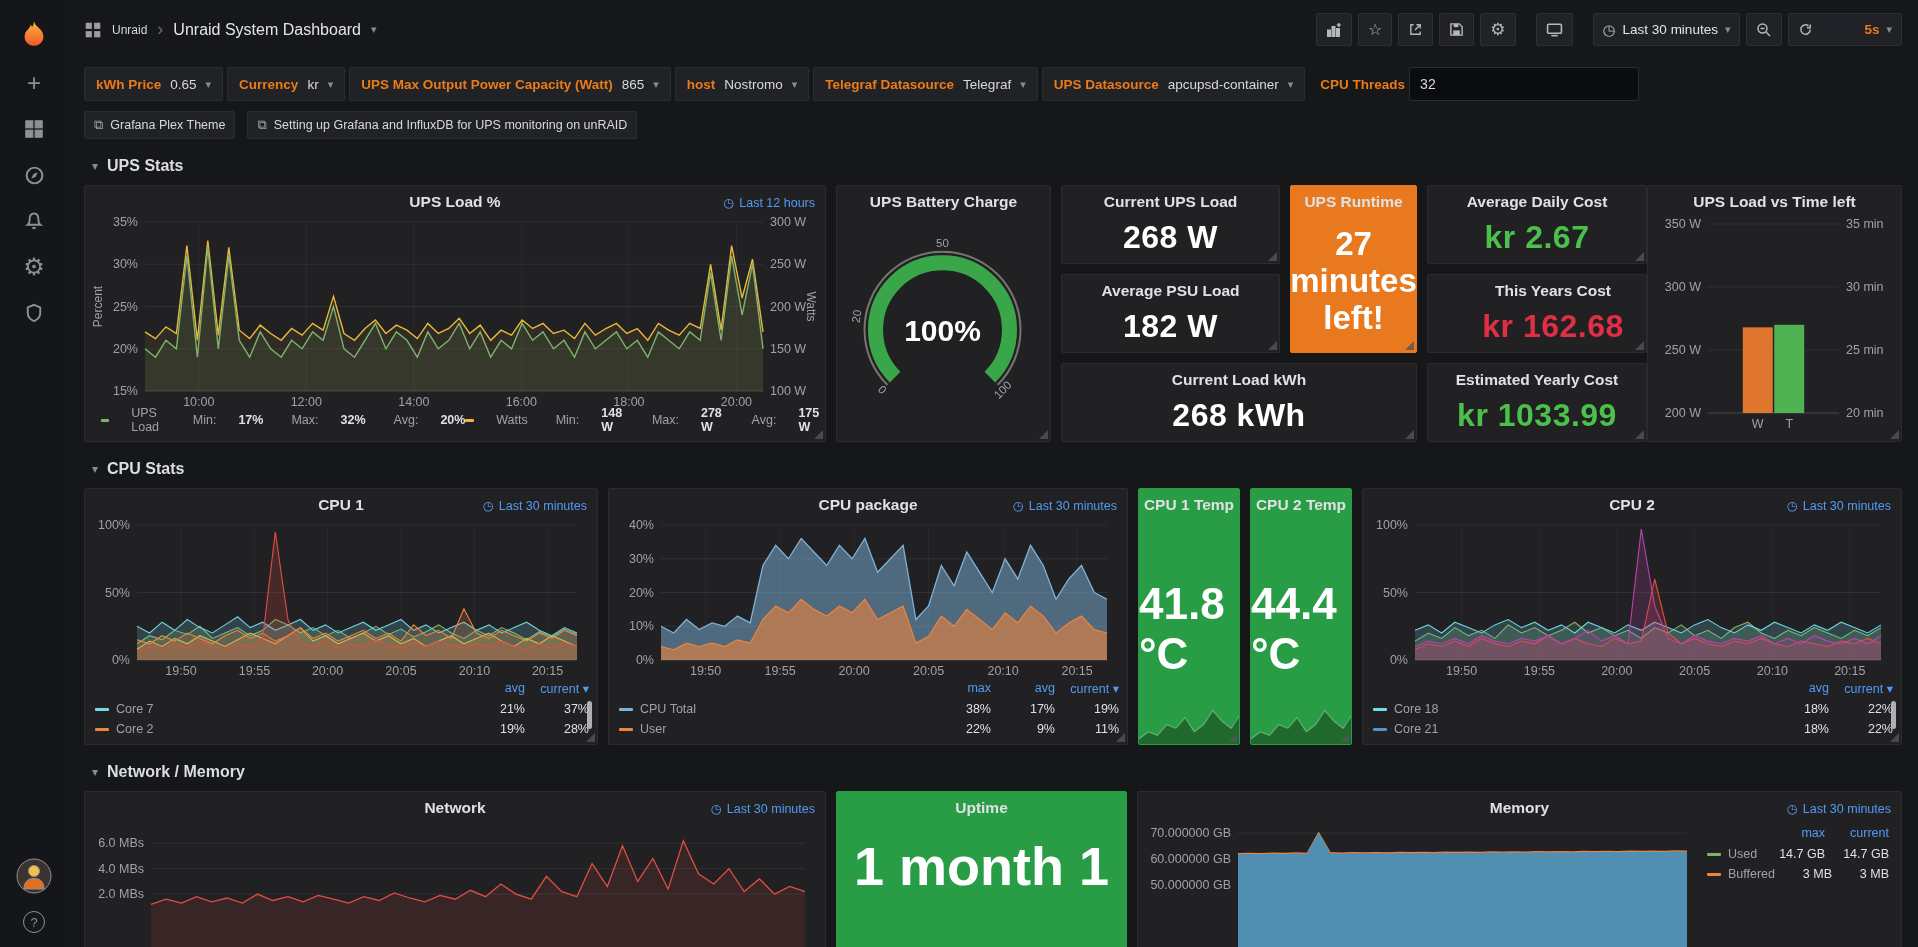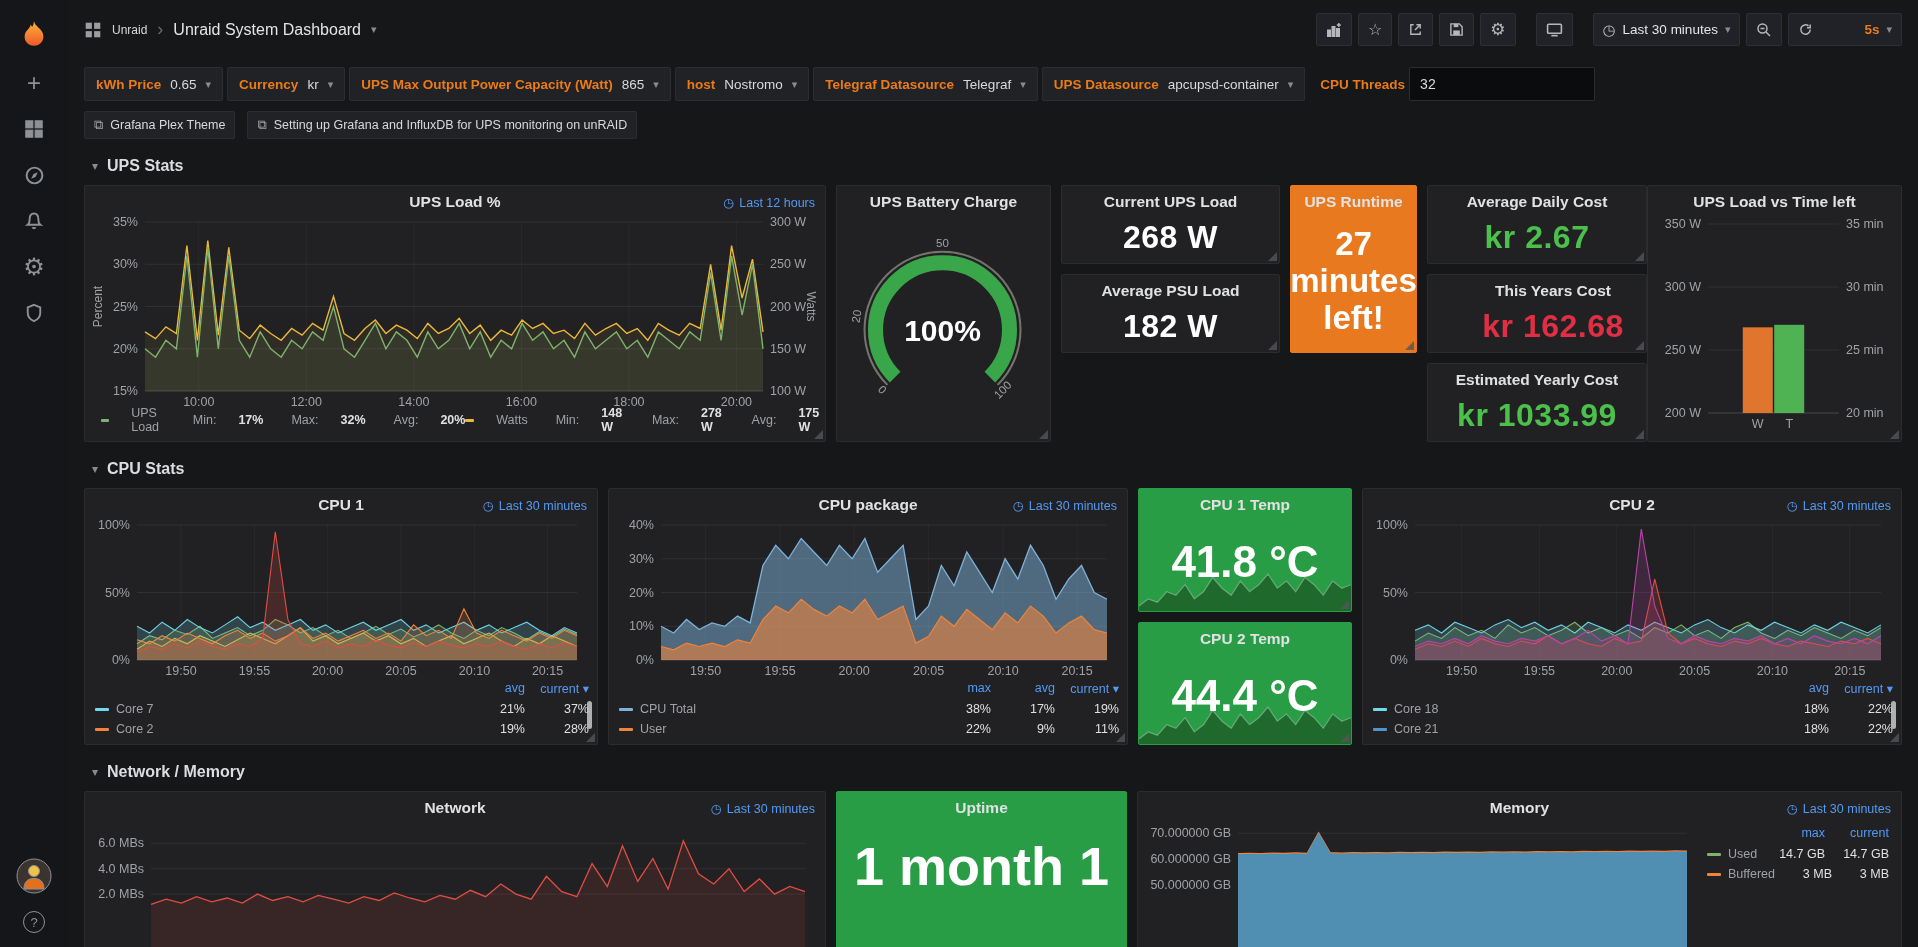--- a/index.html
+++ b/index.html
@@ -37,40 +37,40 @@
   .refresh-int { color:#eb7b18; font-size:13.5px; font-weight:bold;margin-left:44px; }
   .star-glyph { font-size:16px; }
   .gear-glyph { font-size:17px; }
 
   
   .submenu { display:flex; flex-wrap:wrap; gap:12px 4px; padding:8px 16px 0; align-items:center; }
   .var-chip { display:flex; align-items:center; height:34px; background:#202226; border:1px solid #2b2d31;
     border-radius:2px; padding:0 11px; gap:9px; cursor:pointer; }
   .var-label { color:#eb7b18; font-size:13.5px; font-weight:bold; }
   .var-value { color:#d8d9da; font-size:13.5px; }
-  .var-input { width:186px; height:34px; background:#0b0c0e; border:1px solid #2b2d31; border-radius:2px;
+  .var-input { width:230px; height:34px; background:#0b0c0e; border:1px solid #2b2d31; border-radius:2px;
     color:#d8d9da; font-size:14px; padding:0 10px; font-family:inherit; }
 
   
   .links-row { display:flex; gap:12px; padding:10px 16px 0; margin-bottom:8px; }
   .link-chip { display:flex; align-items:center; gap:7px; height:28px; padding:0 9px; background:#202226;
     border:1px solid #2b2d31; border-radius:2px; font-size:12.5px; color:#d8d9da; cursor:pointer; }
   .ext-glyph { color:#9fa2a5; font-size:13px; }
 
   
   .rows { padding:0 16px; }
   .row-header { display:flex; align-items:center; gap:9px; height:38px; padding-left:8px; cursor:pointer; margin-top:8px; }
   .row-header .caret { font-size:12px; }
   .row-title { font-size:16px; font-weight:bold; color:#dcdde0; }
   .prow { display:grid; gap:10px; height:257px; }
   .row-ups { grid-template-columns:742px 215px 576px 1fr; }
   .row-cpu { grid-template-columns:514px 520px 214px 1fr; }
   .row-net { grid-template-columns:742px 291px 1fr; }
   .ups-cluster { display:grid; grid-template-columns:219px 127px 220px; grid-template-rows:1fr 1fr 1fr; gap:10px; height:100%; }
-  .temps-col { display:flex; flex-direction:column; gap:10px; height:100%; }
+  .temps-col { display:flex; flex-direction:row; gap:10px; height:100%; }
   .temps-col .panel { flex:1; }
 
   .panel { position:relative; background:#212124; border:1px solid #2b2c2f; border-radius:2px; overflow:hidden; }
   .panel-title { text-align:center; font-weight:bold; font-size:15.5px; color:#e0e1e3; padding-top:7px; cursor:pointer; }
   .time-badge { position:absolute; top:9px; right:10px; color:#539af3; font-size:12.5px; display:flex; gap:5px; align-items:center; z-index:3; }
   .resize-corner { position:absolute; bottom:2px; right:2px; width:0; height:0;
     border-left:9px solid transparent; border-bottom:9px solid #53555a; opacity:.8; cursor:nwse-resize; }
   .chart-box { position:absolute; left:4px; right:6px; }
   .cb-ups { top:30px; bottom:30px; }
   .cb-cpu { top:30px; bottom:64px; }
@@ -407,20 +407,27 @@
             </div>
           <div class="resize-corner"></div>
         </div>
         <div class="panel stat-panel" style="grid-area:2/3;padding-left:32px;">
           <div class="panel-title">This Years Cost</div>
           <div class="stat-body">
               <span class="stat-value val-red">kr  162.68</span>
             </div>
           <div class="resize-corner"></div>
         </div>
+        <div class="panel stat-panel" style="grid-area:3/1/4/3;">
+          <div class="panel-title">Current Load kWh</div>
+          <div class="stat-body">
+              <span class="stat-value">268 kWh</span>
+            </div>
+          <div class="resize-corner"></div>
+        </div>
         <div class="panel stat-panel" style="grid-area:3/3;">
           <div class="panel-title">Estimated Yearly Cost</div>
           <div class="stat-body">
               <span class="stat-value val-green">kr  1033.99</span>
             </div>
           <div class="resize-corner"></div>
         </div>
       </div>
 
       <div class="panel">

